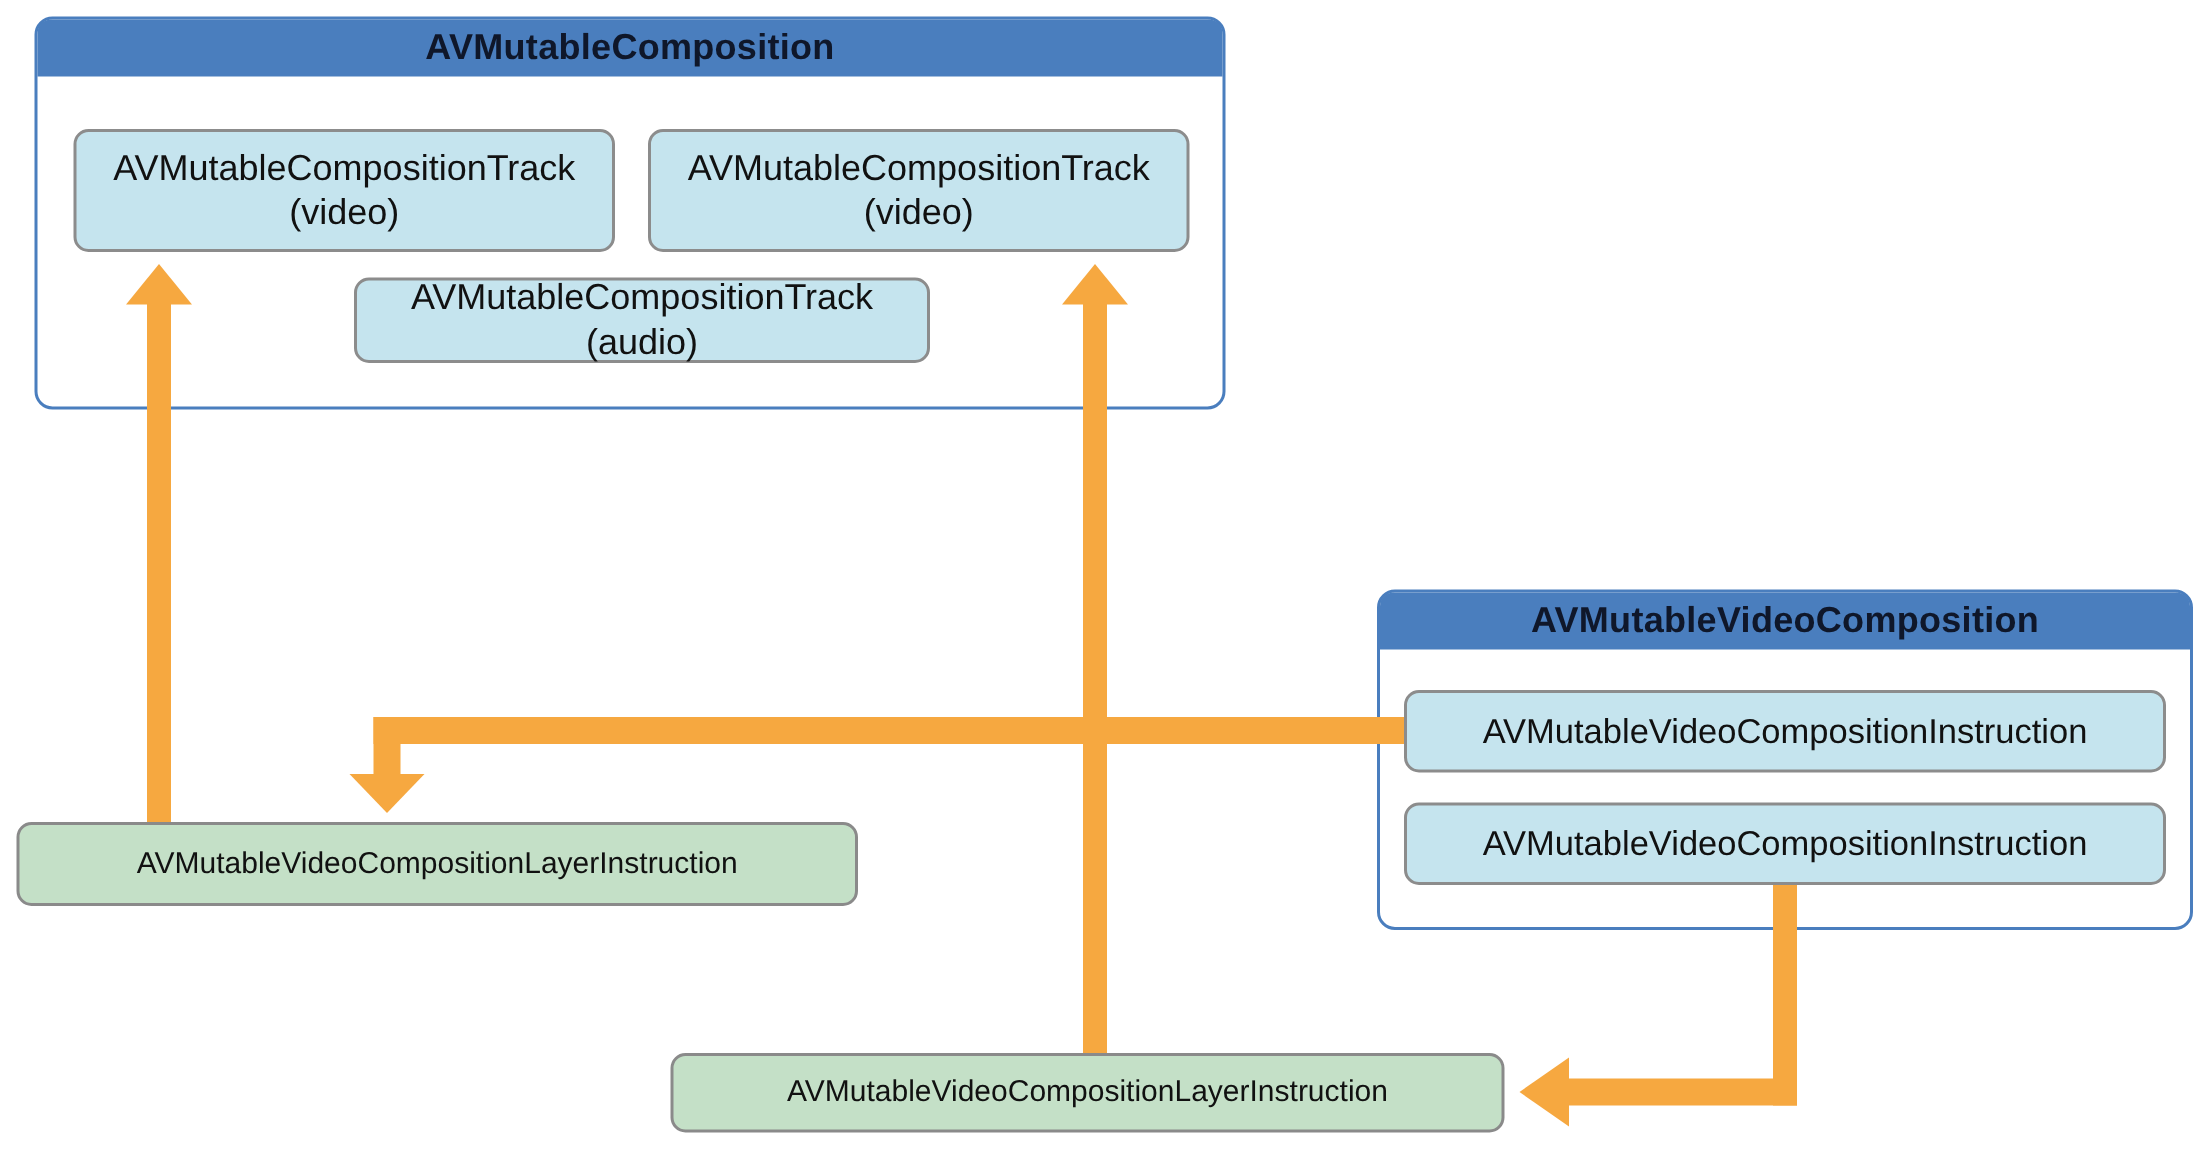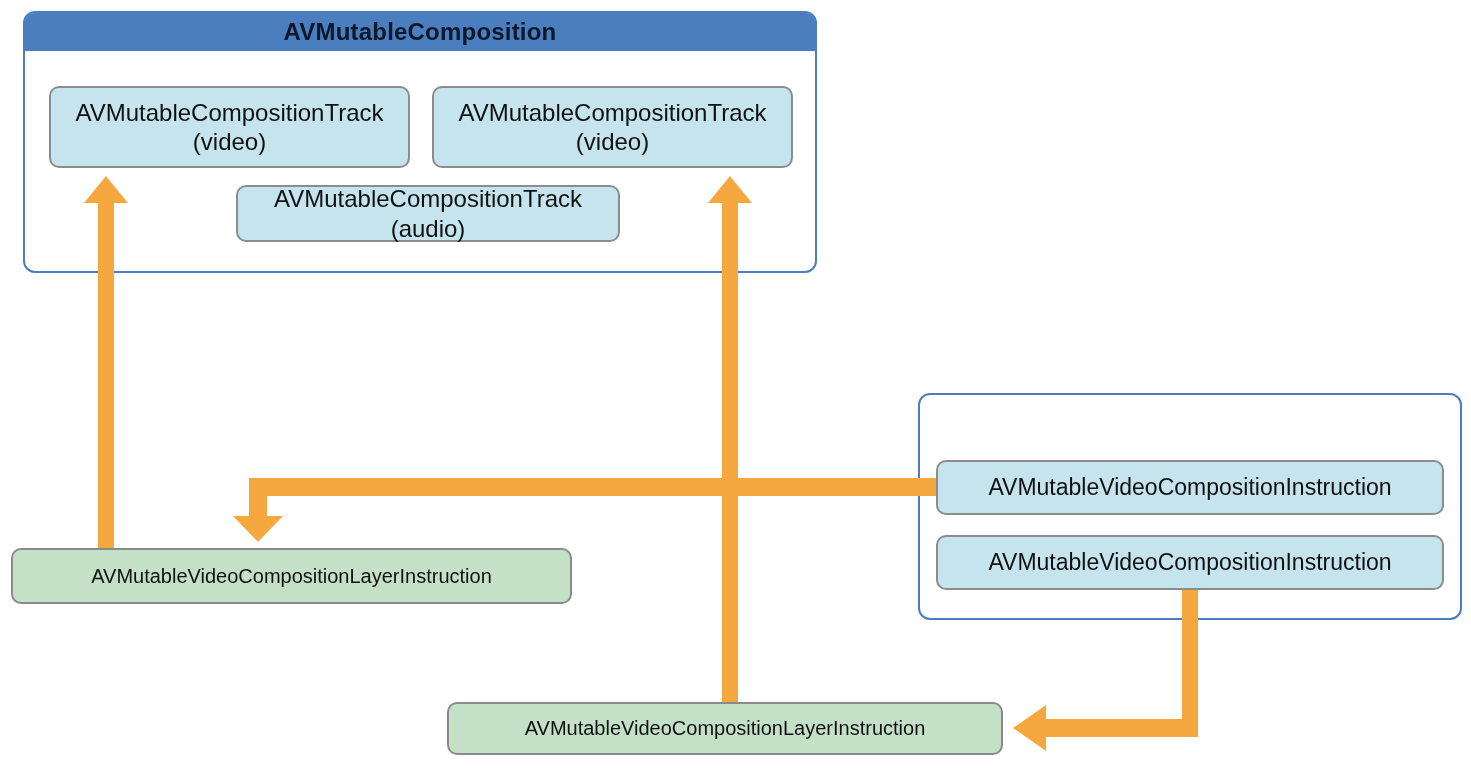--- a/index.html
+++ b/index.html
@@ -87,20 +87,23 @@
     <div class="node track" style="left:407px; top:73px; width:361px; height:82px;">
       <span>AVMutableCompositionTrack</span>
       <span>(video)</span>
     </div>
     <div class="node track" style="left:172px; top:172px; width:384px; height:57px;margin-left:39px;">
       <span>AVMutableCompositionTrack (audio)</span>
     </div>
   </div>
 
   <div class="container" style="left:918px; top:393px; width:544px; height:227px;">
+    <div class="container-header">
+      <span>AVMutableVideoComposition</span>
+    </div>
     <div class="node track" style="left:16px; top:65px; width:508px; height:55px; font-size:23px;">
       <span>AVMutableVideoCompositionInstruction</span>
     </div>
     <div class="node track" style="left:16px; top:140px; width:508px; height:55px; font-size:23px;">
       <span>AVMutableVideoCompositionInstruction</span>
     </div>
   </div>
 
   <div class="node layer" style="left:11px; top:548px; width:561px; height:56px;">
     <span>AVMutableVideoCompositionLayerInstruction</span>

